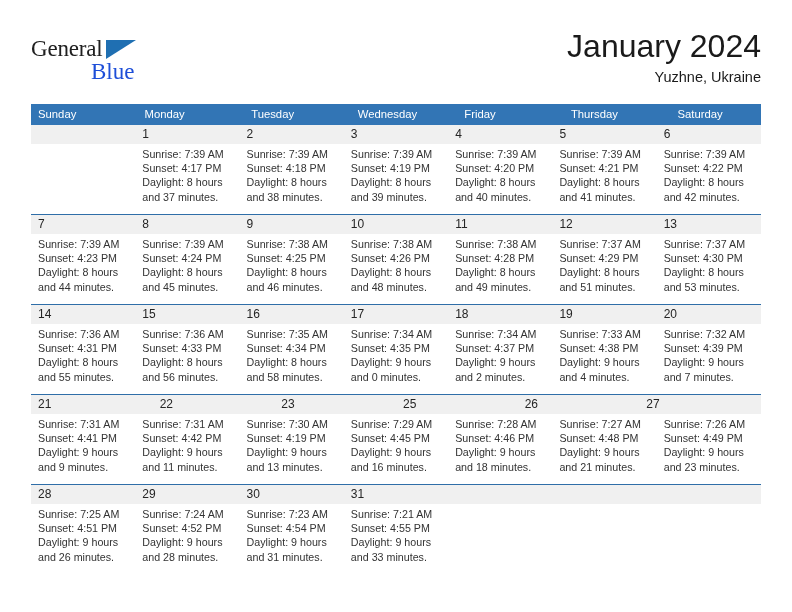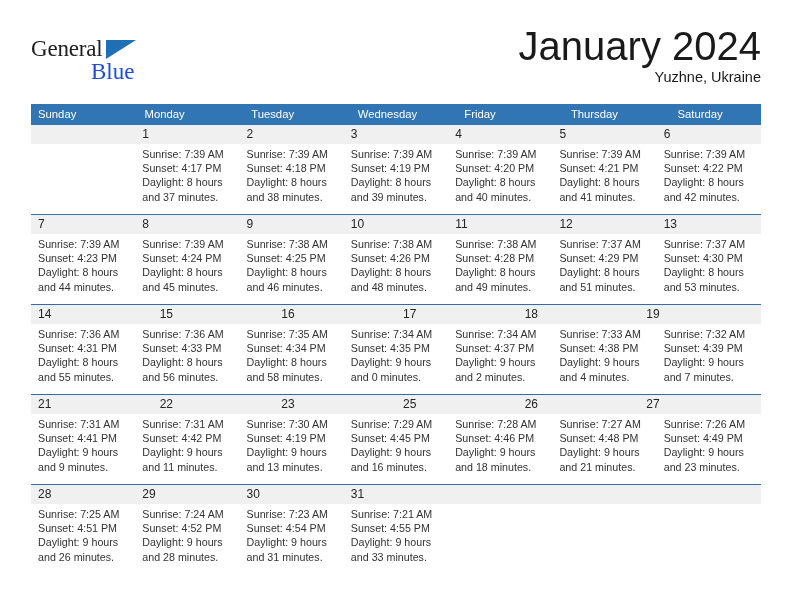--- a/index.html
+++ b/index.html
@@ -62,21 +62,21 @@
     font-weight: 400;
   }
 
   .title-block {
     position: absolute;
     right: 0;
     top: 0;
     text-align: right;
   }
   .month-title {
-    font-size: 40px;
+    font-size: 32px;
     color: #1a1a1a;
     font-weight: 400;
     line-height: 36px;
     white-space: nowrap;
   }
   .location {
     font-size: 14.5px;
     color: #1a1a1a;
     font-weight: 400;
     line-height: 22px;
@@ -287,20 +287,21 @@
           </div>
         </div>
         <div class="week">
           <div class="week-numbers">
             <div class="daynum">14</div>
             <div class="daynum">15</div>
             <div class="daynum">16</div>
             <div class="daynum">17</div>
             <div class="daynum">18</div>
             <div class="daynum">19</div>
+            <div class="daynum">20</div>
           </div>
           <div class="week-body">
             <div class="daycell">
               <div class="line">Sunrise: 7:36 AM</div>
               <div class="line">Sunset: 4:31 PM</div>
               <div class="line">Daylight: 8 hours</div>
               <div class="line">and 55 minutes.</div>
             </div>
             <div class="daycell">
               <div class="line">Sunrise: 7:36 AM</div>

